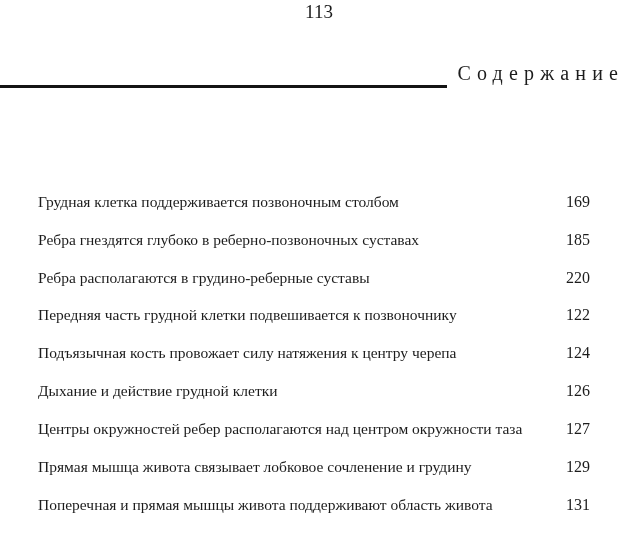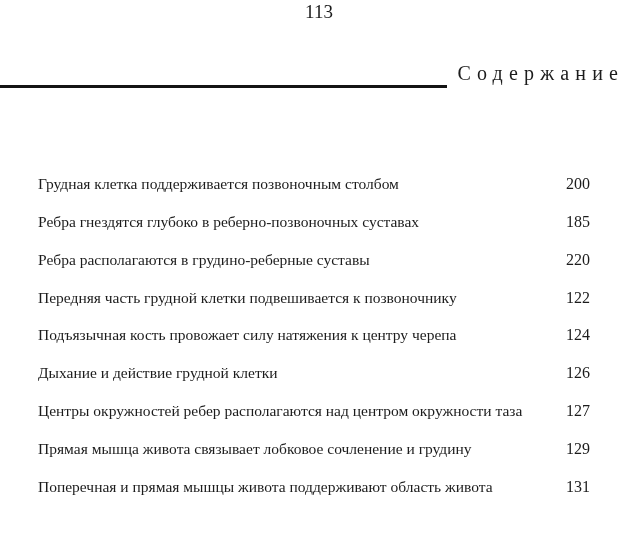--- a/index.html
+++ b/index.html
@@ -54,21 +54,21 @@
   }
   .toc {
     position: absolute;
     top: 174px;
     left: 38px;
     right: 30px;
   }
   .toc-row {
     display: flex;
     justify-content: space-between;
-    align-items: flex-start;
+    align-items: flex-end;
     height: 37.85px;
     font-size: 15.5px;
     line-height: 20px;
   }
   .toc-title {
     white-space: nowrap;
   }
   .toc-page {
     font-size: 16px;
     margin-left: 12px;
@@ -78,21 +78,21 @@
 </head>
 <body>
 
 <div class="page">
   <div class="folio">113</div>
   <div class="heading">Содержание</div>
   <div class="heading-rule"></div>
   <div class="toc">
   <div class="toc-row">
     <span class="toc-title">Грудная клетка поддерживается позвоночным столбом</span>
-    <span class="toc-page">200</span>
+    <span class="toc-page">169</span>
   </div>
 
   <div class="toc-row">
     <span class="toc-title">Ребра гнездятся глубоко в реберно-позвоночных суставах</span>
     <span class="toc-page">185</span>
   </div>
 
 
   <div class="toc-row">
     <span class="toc-title">Ребра располагаются в грудино-реберные суставы</span>

